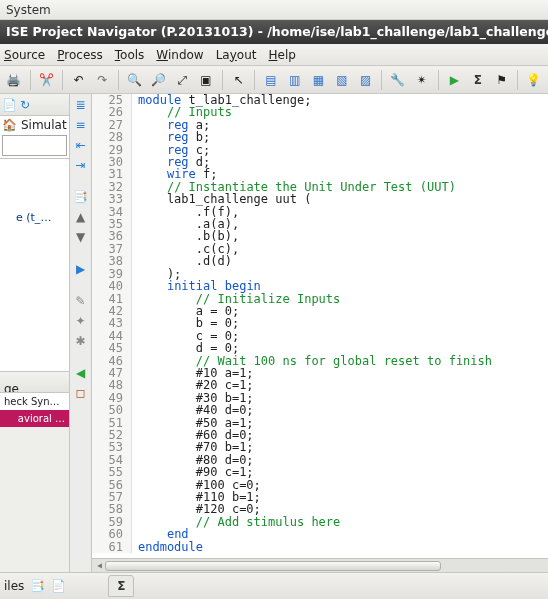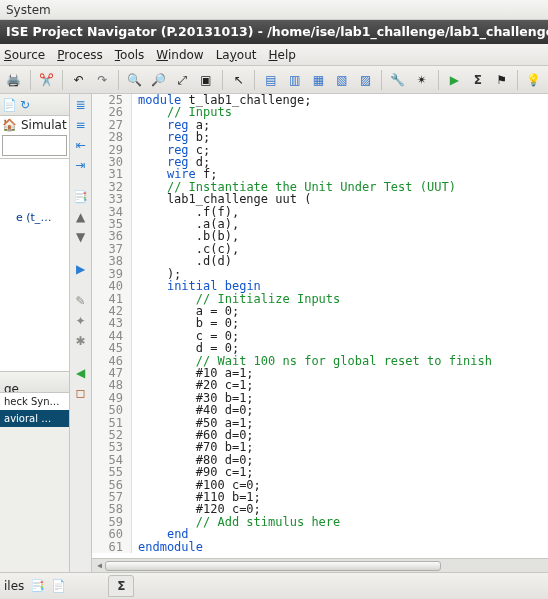--- a/index.html
+++ b/index.html
@@ -143,22 +143,23 @@
     background: #fff;
     overflow: hidden;
   }
   .proc-item {
     padding: 3px 4px;
     font-size: 10px;
     white-space: nowrap;
     overflow: hidden;
   }
   .proc-item.sel {
-    background: #0c4a6e;
+    background: #be185d;
     color: #fff;
+    text-align: right;
   }
 
   
   .edgutter {
     width: 22px;
     background: #ececea;
     border-right: 1px solid #c6c6c2;
     display: flex;
     flex-direction: column;
     align-items: center;

